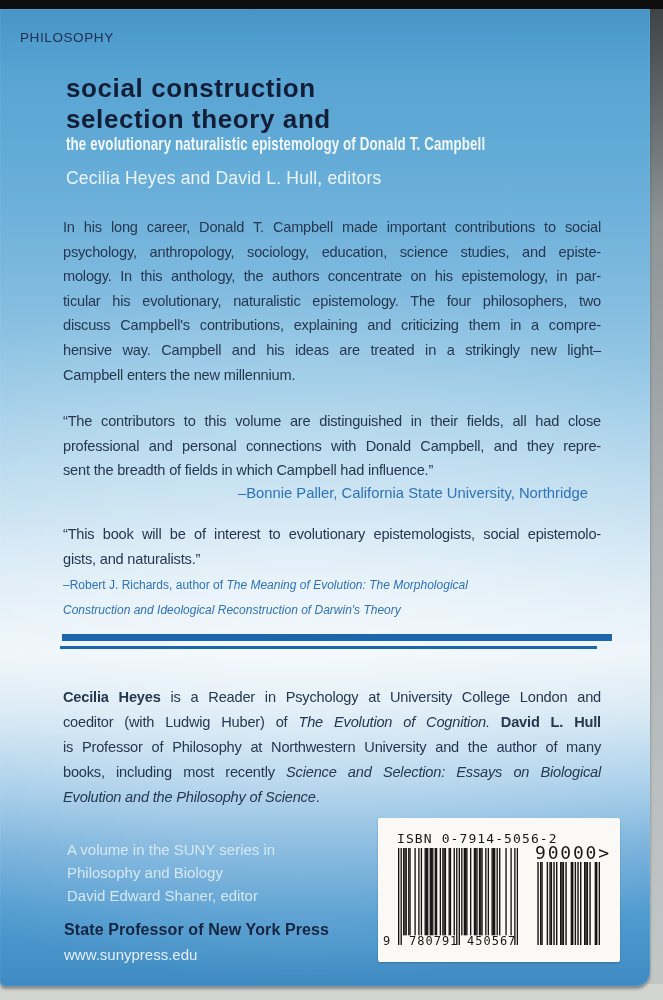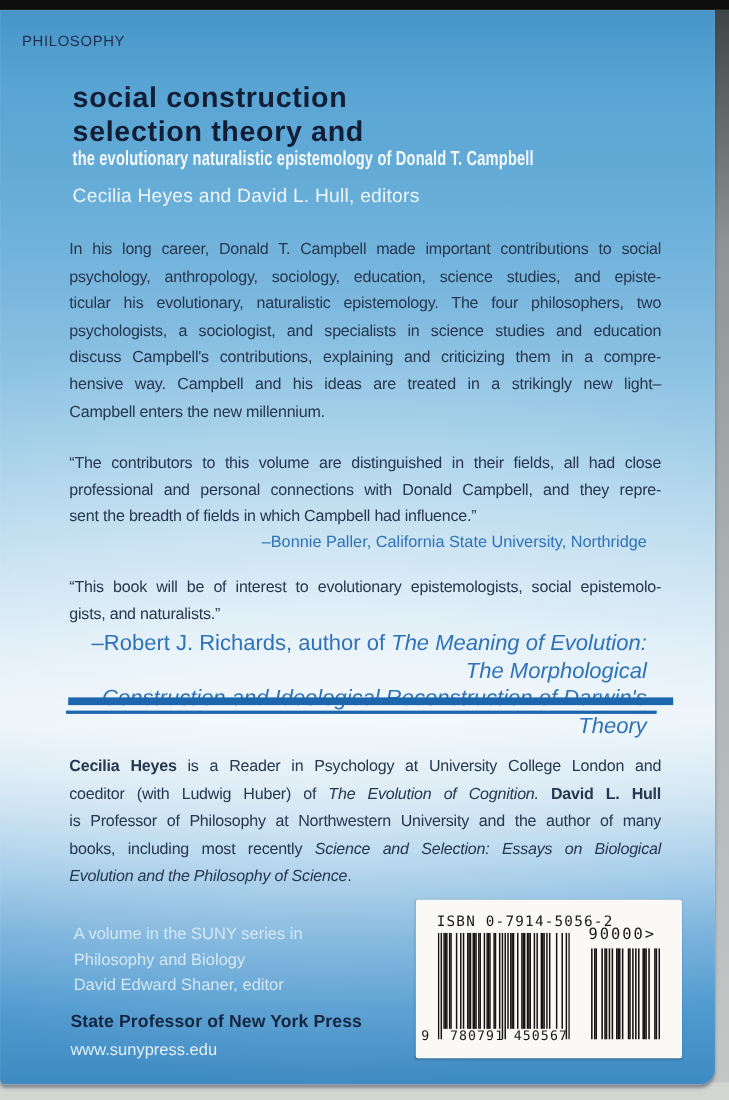--- a/index.html
+++ b/index.html
@@ -33,41 +33,41 @@
     color:#f3f8fc;transform:scaleX(.72);transform-origin:left center;white-space:nowrap;
     letter-spacing:.2px;}
   .editors{position:absolute;left:66px;top:159px;font-size:17.5px;color:#eef5fa;letter-spacing:.2px;}
   .copy{font-size:14.6px;letter-spacing:-.2px;color:#263750;}
   .desc{position:absolute;left:63px;top:206px;width:538px;line-height:24.6px;}
   .quote1{position:absolute;left:63px;top:400px;width:538px;line-height:24.6px;}
   .q1attr{position:absolute;left:63px;top:476px;width:538px;padding-right:13px;box-sizing:border-box;
     text-align:right;font-size:14.8px;color:#2e72b7;}
   .quote2{position:absolute;left:63px;top:513px;width:538px;line-height:24.6px;}
   .q2attr{position:absolute;left:63px;top:564px;width:538px;padding-right:13px;box-sizing:border-box;
-    text-align:right;font-size:20px;line-height:25px;color:#2e72b7;}
+    font-size:12px;line-height:25px;color:#2e72b7;}
   .jline{text-align:justify;text-align-last:justify;text-justify:inter-word;white-space:normal;}
   .rule-thick{position:absolute;left:62px;top:625px;width:550px;height:7px;background:#1b66ad;}
   .rule-thin{position:absolute;left:60px;top:637px;width:537px;height:3px;background:#1b66ad;}
   .bio{position:absolute;left:63px;top:676px;width:538px;line-height:25px;}
   .b{font-weight:700;}
   .i{font-style:italic;}
   .series{position:absolute;left:67px;top:829px;font-size:15px;line-height:23px;color:#d5e8f4;}
   .press{position:absolute;left:64px;top:912px;font-size:16px;font-weight:700;color:#152540;letter-spacing:.1px;}
   .www{position:absolute;left:64px;top:937px;font-size:15px;color:#e4eff7;}
   .bpanel{position:absolute;left:378px;top:809px;width:242px;height:144px;background:#faf9f5;
     border-radius:2px;box-shadow:0 1px 2px rgba(40,60,80,.35);}
   .mono{font-family:"DejaVu Sans Mono","Liberation Mono",monospace;color:#1a1816;}
   .isbn-label{position:absolute;left:19px;top:13px;font-size:13px;letter-spacing:1.1px;}
   .ean-svg{position:absolute;left:20px;top:30px;width:120px;height:97px;}
   .ean-svg rect, .supp-svg rect{fill:#151313;}
   .ean-digit{position:absolute;font-size:12px;letter-spacing:1px;top:116px;}
   .d-lead{left:5px;}
   .d-g1{left:31px;}
   .d-g2{left:89px;}
-  .supp-value{position:absolute;left:157px;top:24px;font-size:14px;letter-spacing:1.8px;}
+  .supp-value{position:absolute;left:157px;top:24px;font-size:18px;letter-spacing:1.8px;}
   .supp-svg{position:absolute;left:158px;top:44px;width:64px;height:83px;}
 </style>
 </head>
 <body>
 
 <div class="photo-top-bar"></div>
 <div class="photo-right-edge"></div>
 <div class="photo-bottom-strip"></div>
 
 <div class="cover">
@@ -79,22 +79,22 @@
     <div>selection theory and</div>
   </div>
 
   <div class="subtitle">the evolutionary naturalistic epistemology of Donald T. Campbell</div>
 
   <div class="editors">Cecilia Heyes and David L. Hull, editors</div>
 
   <div class="desc copy">
     <div class="jline">In his long career, Donald T. Campbell made important contributions to social</div>
     <div class="jline">psychology, anthropology, sociology, education, science studies, and episte-</div>
+    <div class="jline">mology. In this anthology, the authors concentrate on his epistemology, in par-</div>
     <div class="jline">ticular his evolutionary, naturalistic epistemology. The four philosophers, two</div>
-    <div class="jline">psychologists, a sociologist, and specialists in science studies and education</div>
     <div class="jline">discuss Campbell's contributions, explaining and criticizing them in a compre-</div>
     <div class="jline">hensive way. Campbell and his ideas are treated in a strikingly new light–</div>
     <div>Campbell enters the new millennium.</div>
   </div>
 
   <div class="quote1 copy">
     <div class="jline">“The contributors to this volume are distinguished in their fields, all had close</div>
     <div class="jline">professional and personal connections with Donald Campbell, and they repre-</div>
     <div>sent the breadth of fields in which Campbell had influence.”</div>
   </div>

